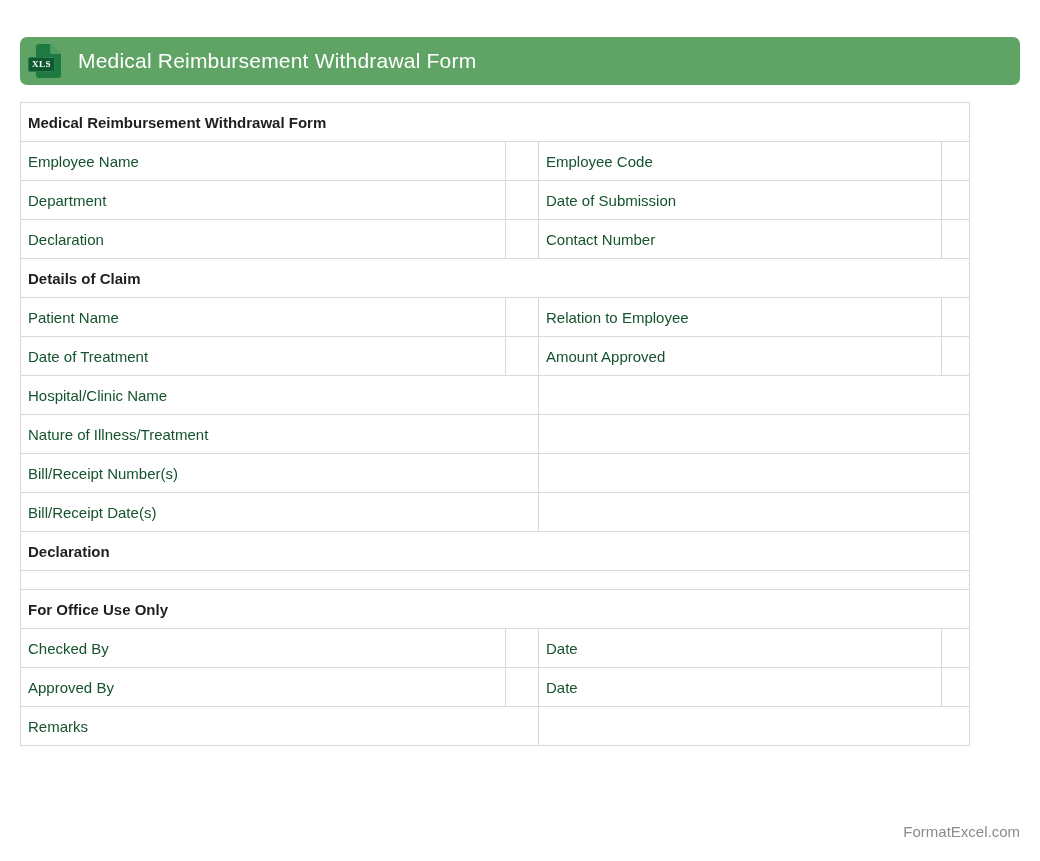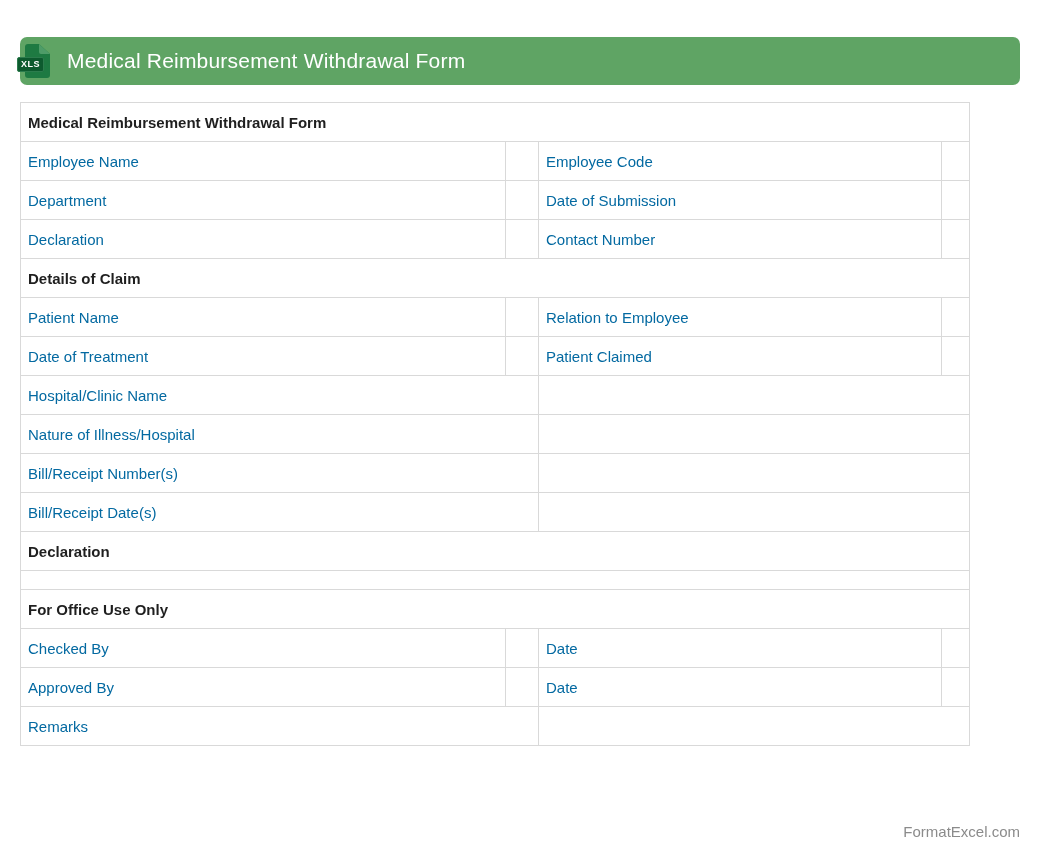--- a/index.html
+++ b/index.html
@@ -6,42 +6,42 @@
   html,body { width:1040px; height:861px; background:#ffffff;
               font-family:"Liberation Sans", sans-serif; }
   body { position:relative; overflow:hidden; }
 
   
   .titlebar {
     position:absolute; left:20px; top:37px; width:1000px; height:48px;
     background:#5fa464; border-radius:7px;
     display:flex; align-items:center;
   }
-  .xls-icon { position:relative; width:32px; height:36px; flex:0 0 auto; }
+  .xls-icon { position:relative; width:32px; height:36px; margin-left:11px; flex:0 0 auto;font-family:Liberation Serif, serif; }
   .xls-icon svg { display:block; }
   .xls-badge {
     position:absolute; left:-3px; bottom:7px;
     background:#0d5a2e; color:#ffffff;
     font-size:9px; font-weight:bold; letter-spacing:0.5px;
     line-height:1; padding:2px 3px; border-radius:2px;
     border:1px solid #2c7c4d;
   }
   .titlebar-title {
     color:#ffffff; font-size:21px; font-weight:400;
     margin-left:15px; letter-spacing:0.2px; white-space:nowrap;
   }
 
   
   table.form {
     position:absolute; left:20px; top:102px; width:949px;
     border-collapse:collapse; table-layout:fixed;
   }
   table.form td {
     border:1px solid #d9d9d9;
-    font-size:15px; color:#0369a1;
+    font-size:15px; color:#14532d;
     height:39px; padding:0 7px;
     vertical-align:middle; overflow:hidden; white-space:nowrap;
     background:#ffffff;
   }
   table.form tr.section td { font-weight:700; color:#1f1f1f; }
   table.form tr.spacer td { height:19px; }
 
   
   .credit {
     position:absolute; top:823px; right:20px;
@@ -96,29 +96,29 @@
       </tr>
       <tr class="pair">
         <td>Patient Name</td>
         <td></td>
         <td>Relation to Employee</td>
         <td></td>
       </tr>
       <tr class="pair">
         <td>Date of Treatment</td>
         <td></td>
-        <td>Patient Claimed</td>
+        <td>Amount Approved</td>
         <td></td>
       </tr>
       <tr class="single">
         <td colspan="2">Hospital/Clinic Name</td>
         <td colspan="2"></td>
       </tr>
       <tr class="single">
-        <td colspan="2">Nature of Illness/Hospital</td>
+        <td colspan="2">Nature of Illness/Treatment</td>
         <td colspan="2"></td>
       </tr>
       <tr class="single">
         <td colspan="2">Bill/Receipt Number(s)</td>
         <td colspan="2"></td>
       </tr>
       <tr class="single">
         <td colspan="2">Bill/Receipt Date(s)</td>
         <td colspan="2"></td>
       </tr>

